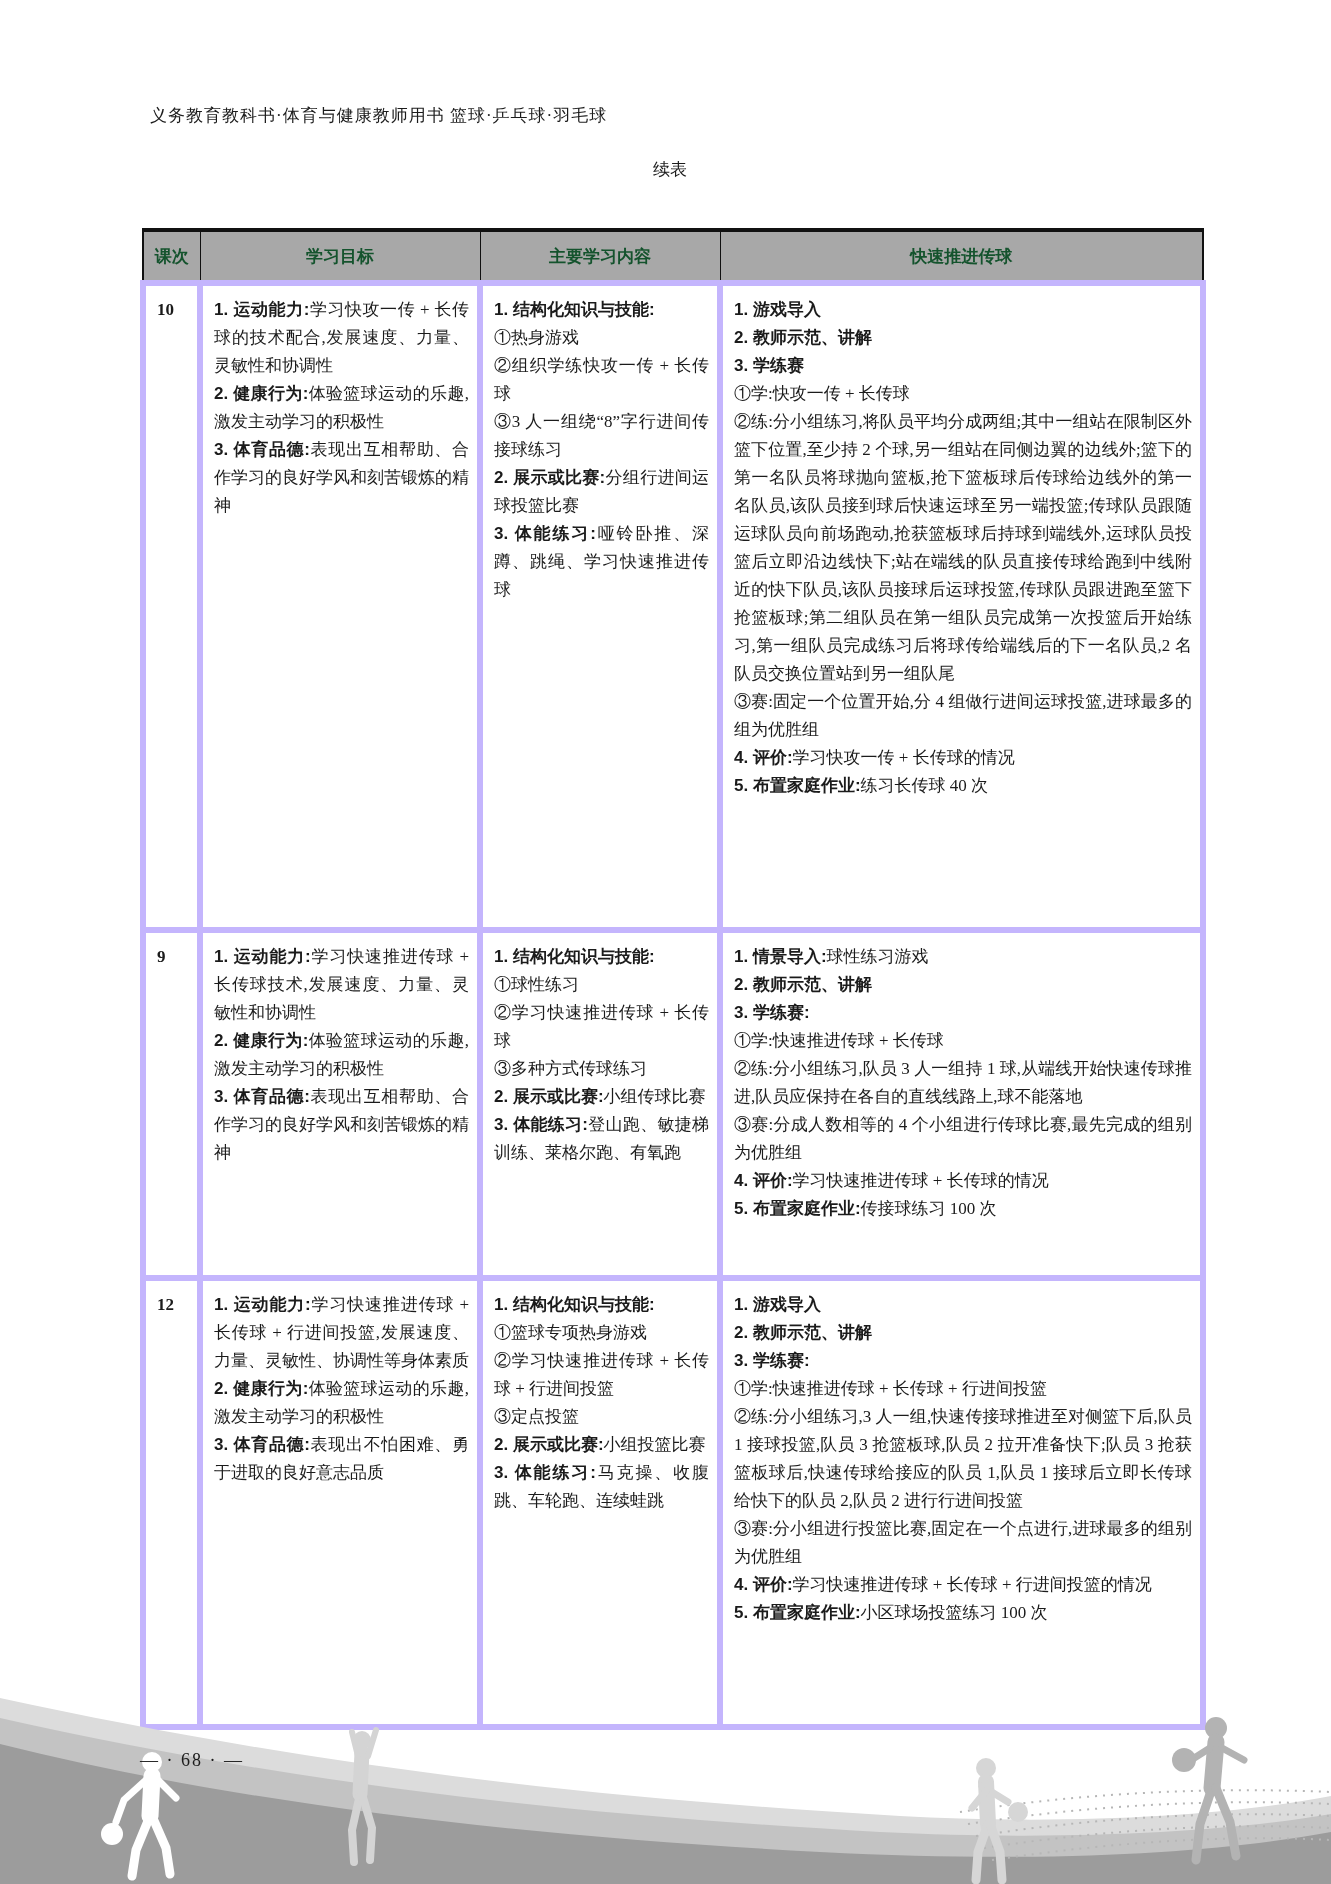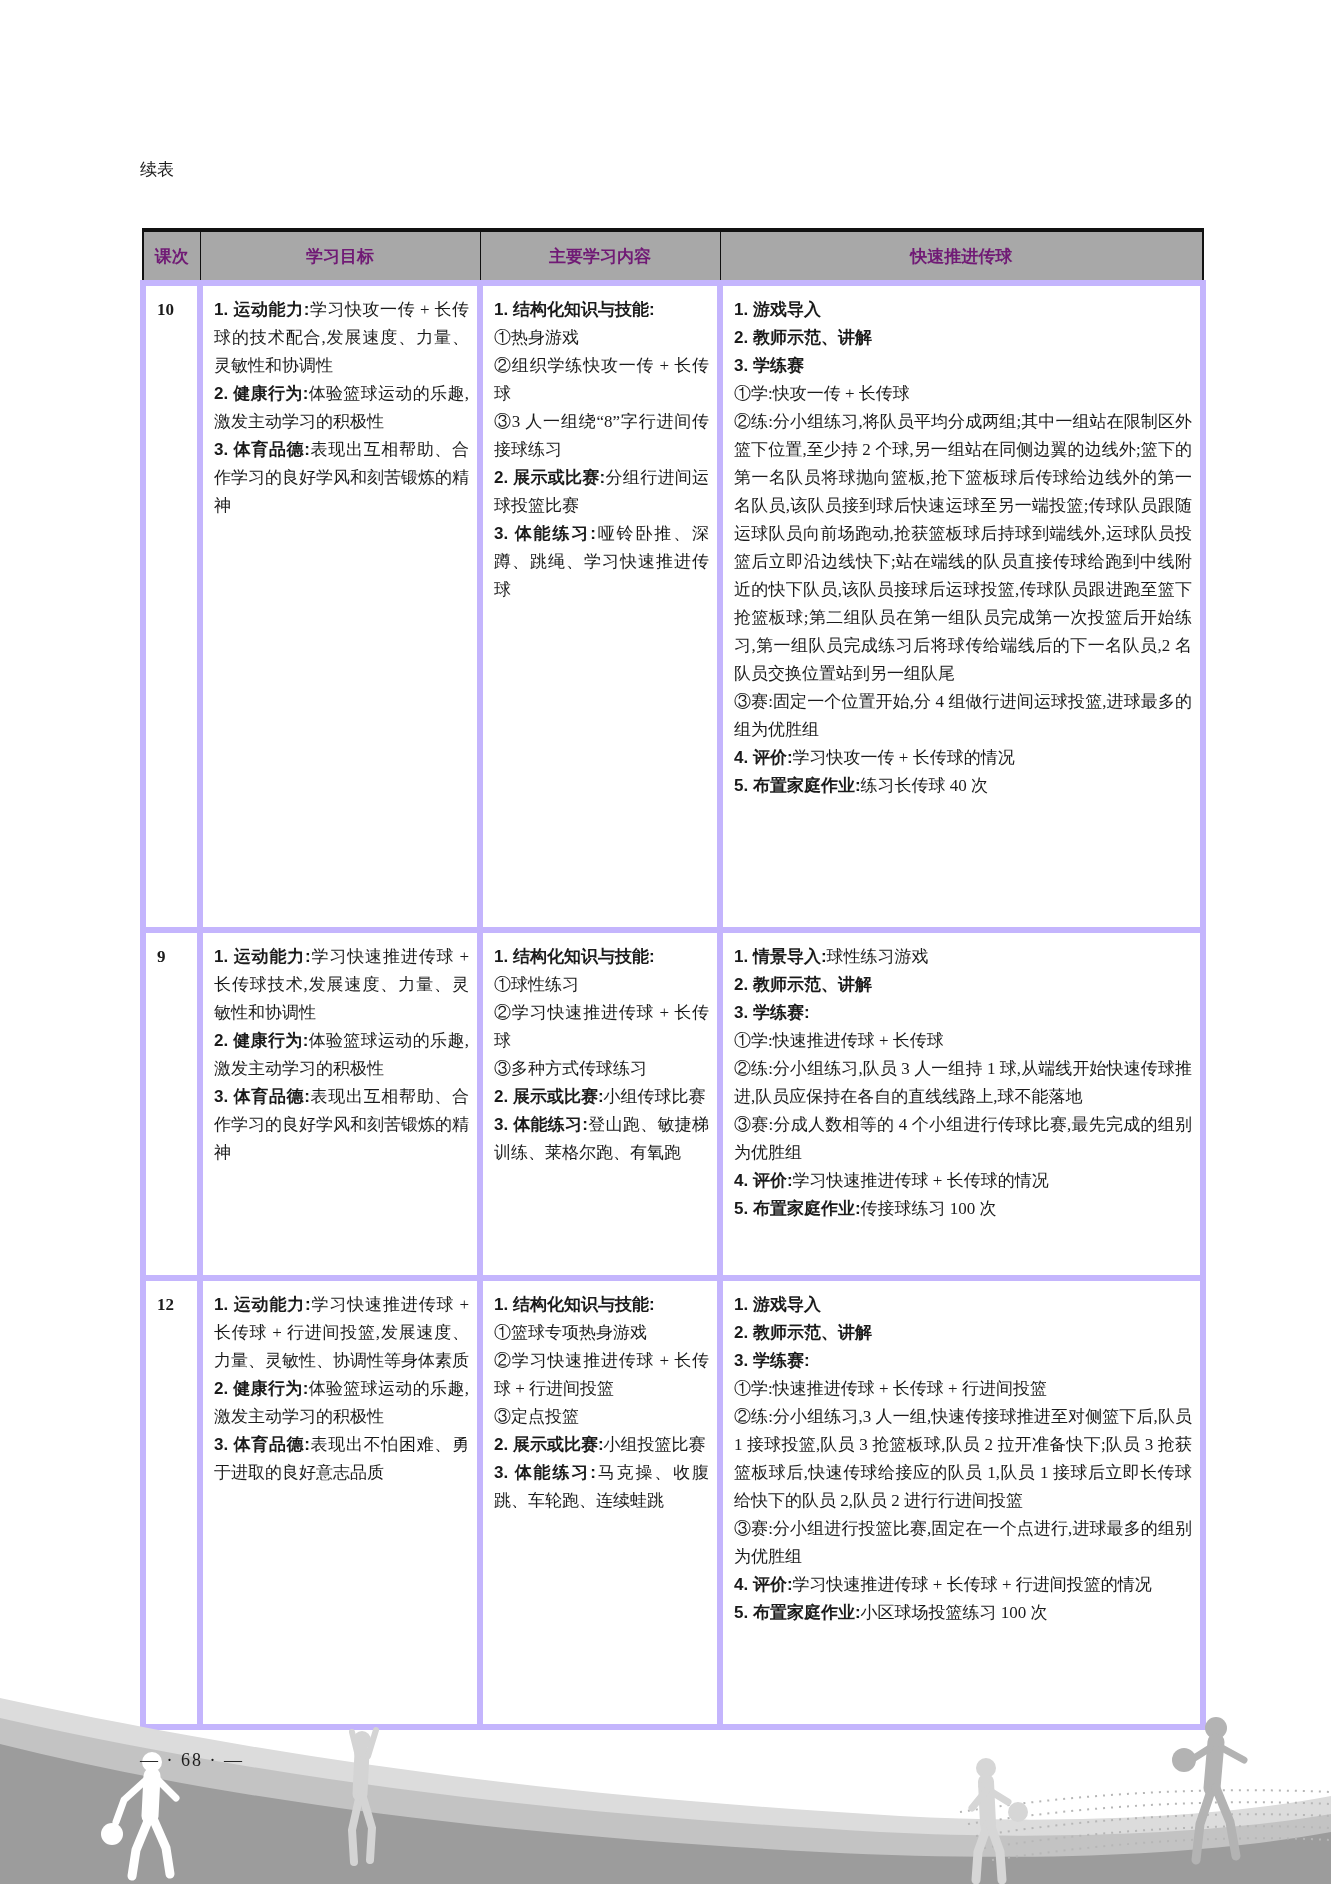--- a/index.html
+++ b/index.html
@@ -7,29 +7,29 @@
     position:relative; width:1331px; height:1884px; margin:0 auto;
     background:#ffffff; overflow:hidden;
     font-family:"Liberation Serif", serif; color:#1b1b1b;
   }
   .running-header {
     position:absolute; top:104px; left:150px;
     font-size:17px; letter-spacing:1px; white-space:pre;
   }
   .table-caption {
     position:absolute; top:158px; left:140px; width:1060px;
-    text-align:left; font-size:17px;
+    text-align:center; font-size:17px;
   }
   table.lesson-table {
     position:absolute; left:140px; top:228px; width:1060px;
     border-collapse:collapse; table-layout:fixed;
     border:2px solid #111; border-top-width:4px; border-bottom-width:3px;
   }
   table.lesson-table th {
-    background:#a8a8a8; color:#701a75;
+    background:#a8a8a8; color:#14532d;
     font-family:"Liberation Sans", sans-serif; font-weight:700;
     font-size:17px; height:46px; border:1px solid #111; text-align:center;margin-left:27px;
   }
   table.lesson-table td {
     border:6px solid #c4b5fd; vertical-align:top;
     padding:10px 8px 0 11px; font-size:17px; line-height:28px;
     text-align:justify;
   }
   td.col-lesson {
     vertical-align:middle; text-align:center; padding:0;
@@ -43,20 +43,21 @@
     position:absolute; top:1750px; left:140px; width:1060px;
     text-align:left; font-size:18px; letter-spacing:2px; z-index:2;
   }
   .footer-art { position:absolute; left:0; bottom:0; width:1331px; height:200px; z-index:1; }
 </style>
 </head>
 <body>
 
 <div class="page">
 
+  <div class="running-header">义务教育教科书·体育与健康教师用书 篮球·乒乓球·羽毛球</div>
 
   <div class="table-caption">续表</div>
 
   <table class="lesson-table">
     <colgroup>
       <col class="w-lesson">
         <col class="w-obj">
         <col class="w-content">
         <col class="w-methods">
     </colgroup>

